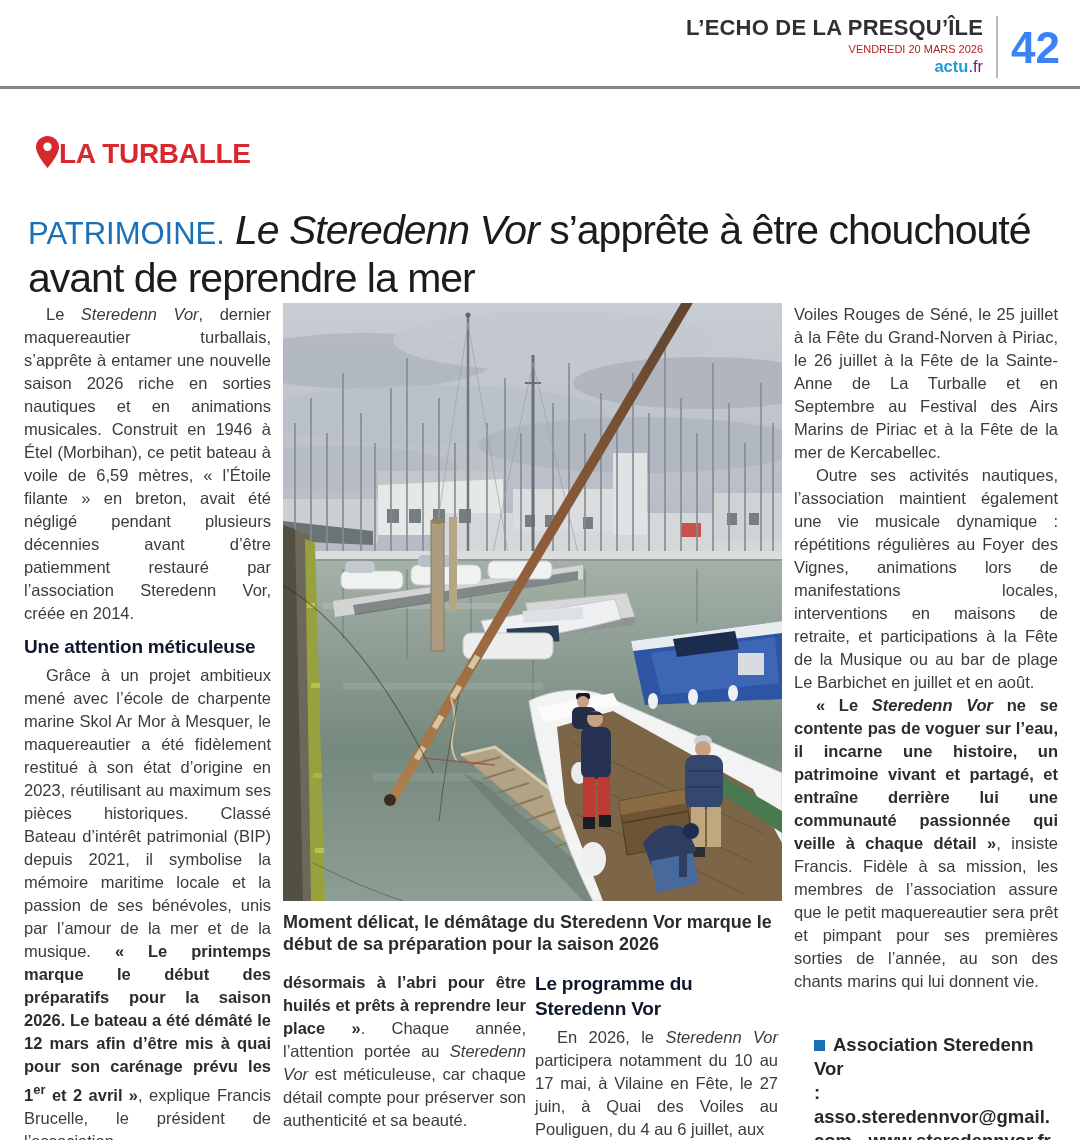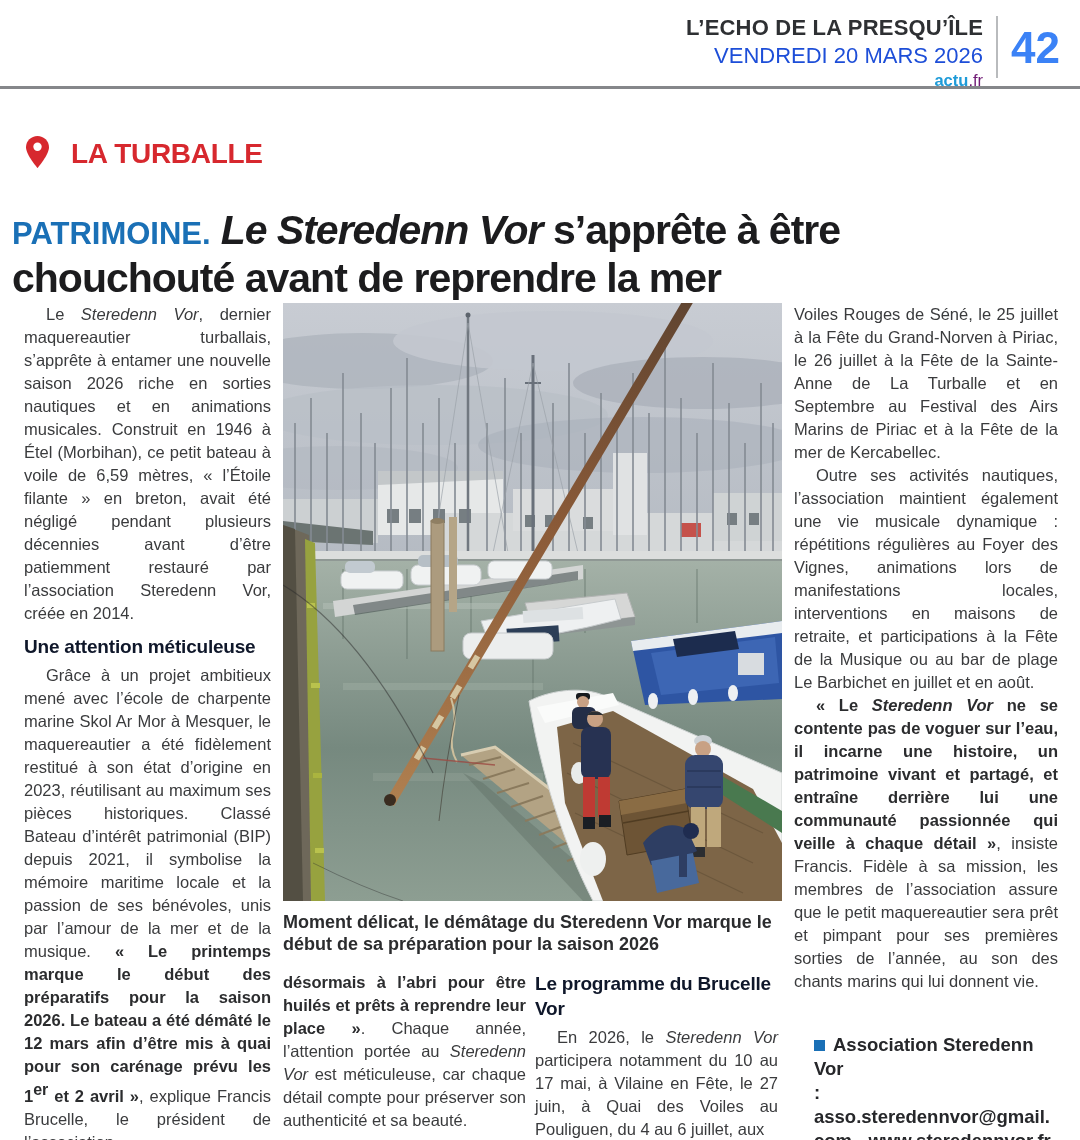--- a/index.html
+++ b/index.html
@@ -2,43 +2,43 @@
 <html><head>
 <meta charset="utf-8">
 <style>
   html,body{margin:0;padding:0;background:#ffffff;}
   .page{position:relative;width:1080px;height:1140px;background:#ffffff;overflow:hidden;
         font-family:"Liberation Sans",sans-serif;color:#3a3b3d;}
   
   .masthead{position:absolute;top:14px;right:20px;display:flex;align-items:flex-start;gap:13px;}
   .masthead-text{text-align:right;line-height:1.28;}
   .paper-name{font-size:22px;font-weight:bold;color:#2e3033;letter-spacing:.2px;}
-  .edition-date{font-size:22px;color:#1d4ed8;}
+  .edition-date{font-size:11px;color:#b91c1c;}
   .site{font-size:16.5px;font-weight:bold;}
   .site .site-b{color:#1e9bd8;}
   .site .site-r{color:#701a75;font-weight:normal;}
   .vrule{width:2px;height:62px;background:#b9bbbd;margin-top:2px;}
   .pagenum{font-size:44px;font-weight:bold;color:#3b82f6;line-height:1;margin-top:12px;}
   .header-rule{position:absolute;top:86px;left:0;width:1080px;height:3px;background:#85878a;}
   
-  .section-row{position:absolute;top:136px;left:26px;display:flex;align-items:center;gap:22px;}
+  .section-row{position:absolute;top:136px;left:36px;display:flex;align-items:center;gap:0;}
   .section-label{color:#d7282e;font-weight:bold;font-size:28px;letter-spacing:-.3px;}
-  .headline{position:absolute;top:180px;left:12px;width:1016px;font-size:41px;line-height:1.16;
-            font-weight:bold;color:#1c1c1e;letter-spacing:-1px;}
+  .headline{position:absolute;top:180px;left:28px;width:1016px;font-size:41px;line-height:1.16;
+            font-weight:normal;color:#1c1c1e;letter-spacing:-1px;}
   .kicker{color:#1a70b6;font-size:31px;letter-spacing:0;margin-right:10px;}
   .headline .i{font-style:italic;}
   
   .columns{position:absolute;top:303px;left:24px;width:1034px;display:grid;
            grid-template-columns:247px 499px 264px;column-gap:12px;}
   .bodytext{font-size:16.5px;line-height:23px;text-align:justify;color:#3a3b3d;}
   .bodytext p{margin:0;}
   p.indent{text-indent:22px;}
   .b{font-weight:bold;color:#2b2c2e;}
   .i{font-style:italic;}
-  .sup{vertical-align:super;font-size:16px;}
+  .sup{vertical-align:super;font-size:13px;}
   h3.subhead{font-size:19px;line-height:25px;color:#0f172a;margin:9px 0 5px;letter-spacing:-.2px;
              text-align:left;font-family:"Liberation Sans",sans-serif;}
   
   .photo-wrap{width:499px;}
   .caption{font-weight:bold;font-size:18px;line-height:22px;color:#2b2c2e;margin-top:10px;text-align:left;}
   .subcols{display:grid;grid-template-columns:243px 243px;column-gap:9px;margin-top:16px;}
   
   .assoc{margin-top:40px;font-weight:bold;font-size:18.5px;line-height:24px;color:#26272a;text-align:left;}
   .assoc .line{display:block;padding-left:20px;}
   .bullet{display:inline-block;width:11px;height:11px;background:#1a70b6;margin-right:8px;}
@@ -260,21 +260,21 @@
         <path d="M30,560 Q80,585 120,598" stroke="#2c2c2c" stroke-width="1" opacity=".4" fill="none"></path>
       </svg>
 
       <div class="caption">Moment délicat, le démâtage du Steredenn Vor marque le début de sa préparation pour la saison 2026</div>
 
       <div class="subcols">
         <div class="bodytext">
           <p><span class="b">désormais à l’abri pour être huilés et prêts à reprendre leur place »</span><span>. Chaque année, l’attention portée au </span><span class="i">Steredenn Vor</span><span> est méticuleuse, car chaque détail compte pour préserver son authenticité et sa beauté.</span></p>
         </div>
         <div class="bodytext">
-          <h3 class="subhead" style="margin-top:0;">Le programme du Brucelle Vor</h3>
+          <h3 class="subhead" style="margin-top:0;">Le programme du Steredenn Vor</h3>
           <p class="indent"><span>En 2026, le </span><span class="i">Steredenn Vor</span><span> participera notamment du 10 au 17 mai, à Vilaine en Fête, le 27 juin, à Quai des Voiles au Pouliguen, du 4 au 6 juillet, aux</span></p>
         </div>
       </div>
     </div>
 
     <div class="bodytext">
       <p><span>Voiles Rouges de Séné, le 25 juillet à la Fête du Grand-Norven à Piriac, le 26 juillet à la Fête de la Sainte-Anne de La Turballe et en Septembre au Festival des Airs Marins de Piriac et à la Fête de la mer de Kercabellec.</span></p>
       <p class="indent"><span>Outre ses activités nautiques, l’association maintient également une vie musicale dynamique : répétitions régulières au Foyer des Vignes, animations lors de manifestations locales, interventions en maisons de retraite, et participations à la Fête de la Musique ou au bar de plage Le Barbichet en juillet et en août.</span></p>
       <p class="indent"><span class="b">« Le </span><span class="b i">Steredenn Vor</span><span class="b"> ne se contente pas de voguer sur l’eau, il incarne une histoire, un patrimoine vivant et partagé, et entraîne derrière lui une communauté passionnée qui veille à chaque détail »</span><span>, insiste Francis. Fidèle à sa mission, les membres de l’association assure que le petit maquereautier sera prêt et pimpant pour ses premières sorties de l’année, au son des chants marins qui lui donnent vie.</span></p>
       <div class="assoc">

